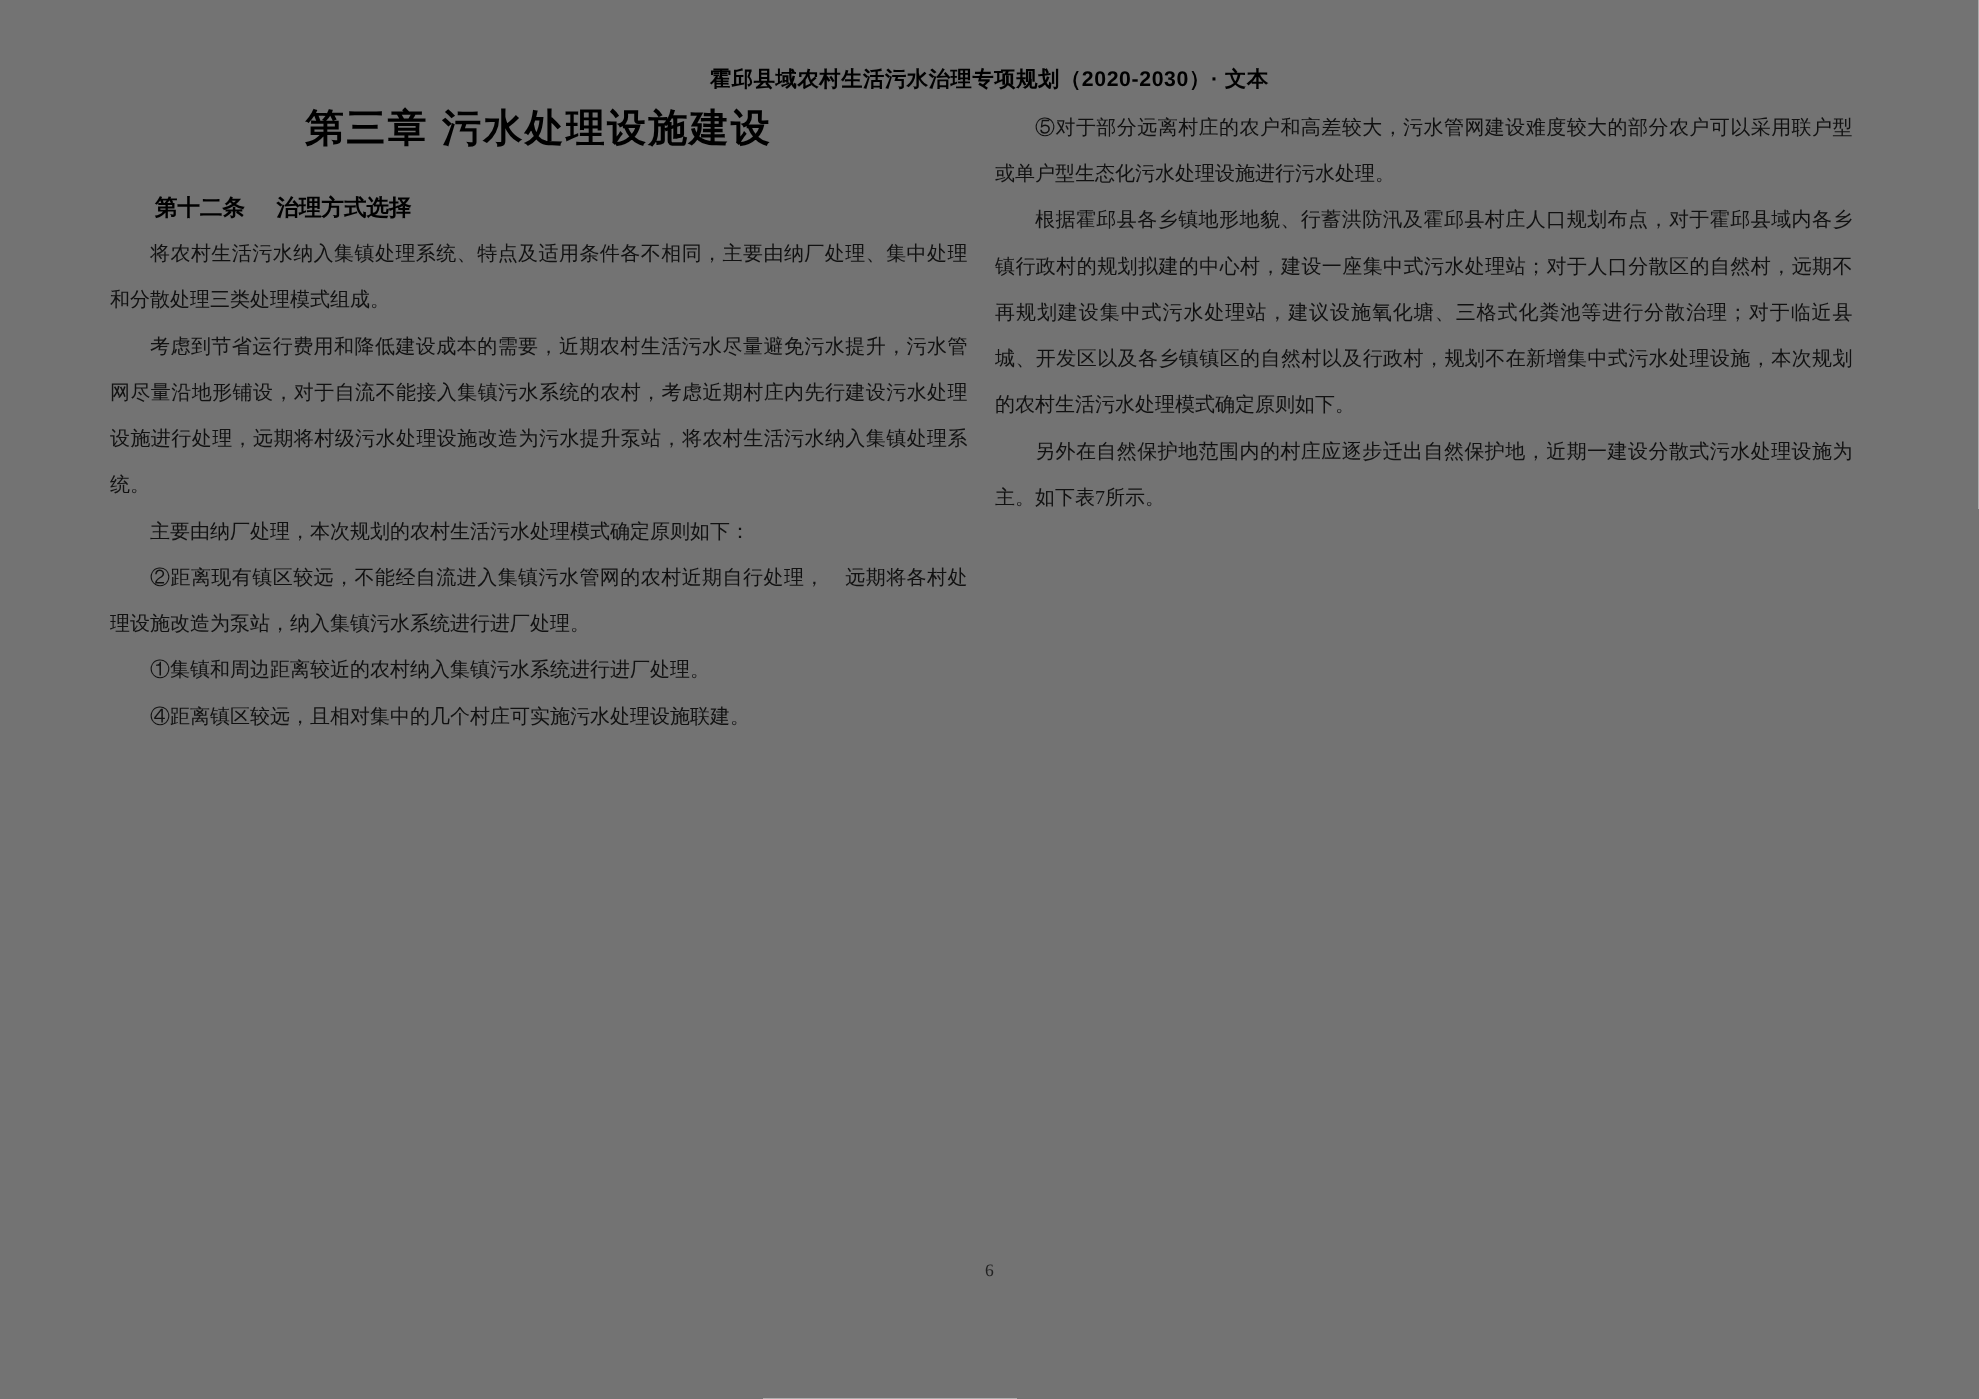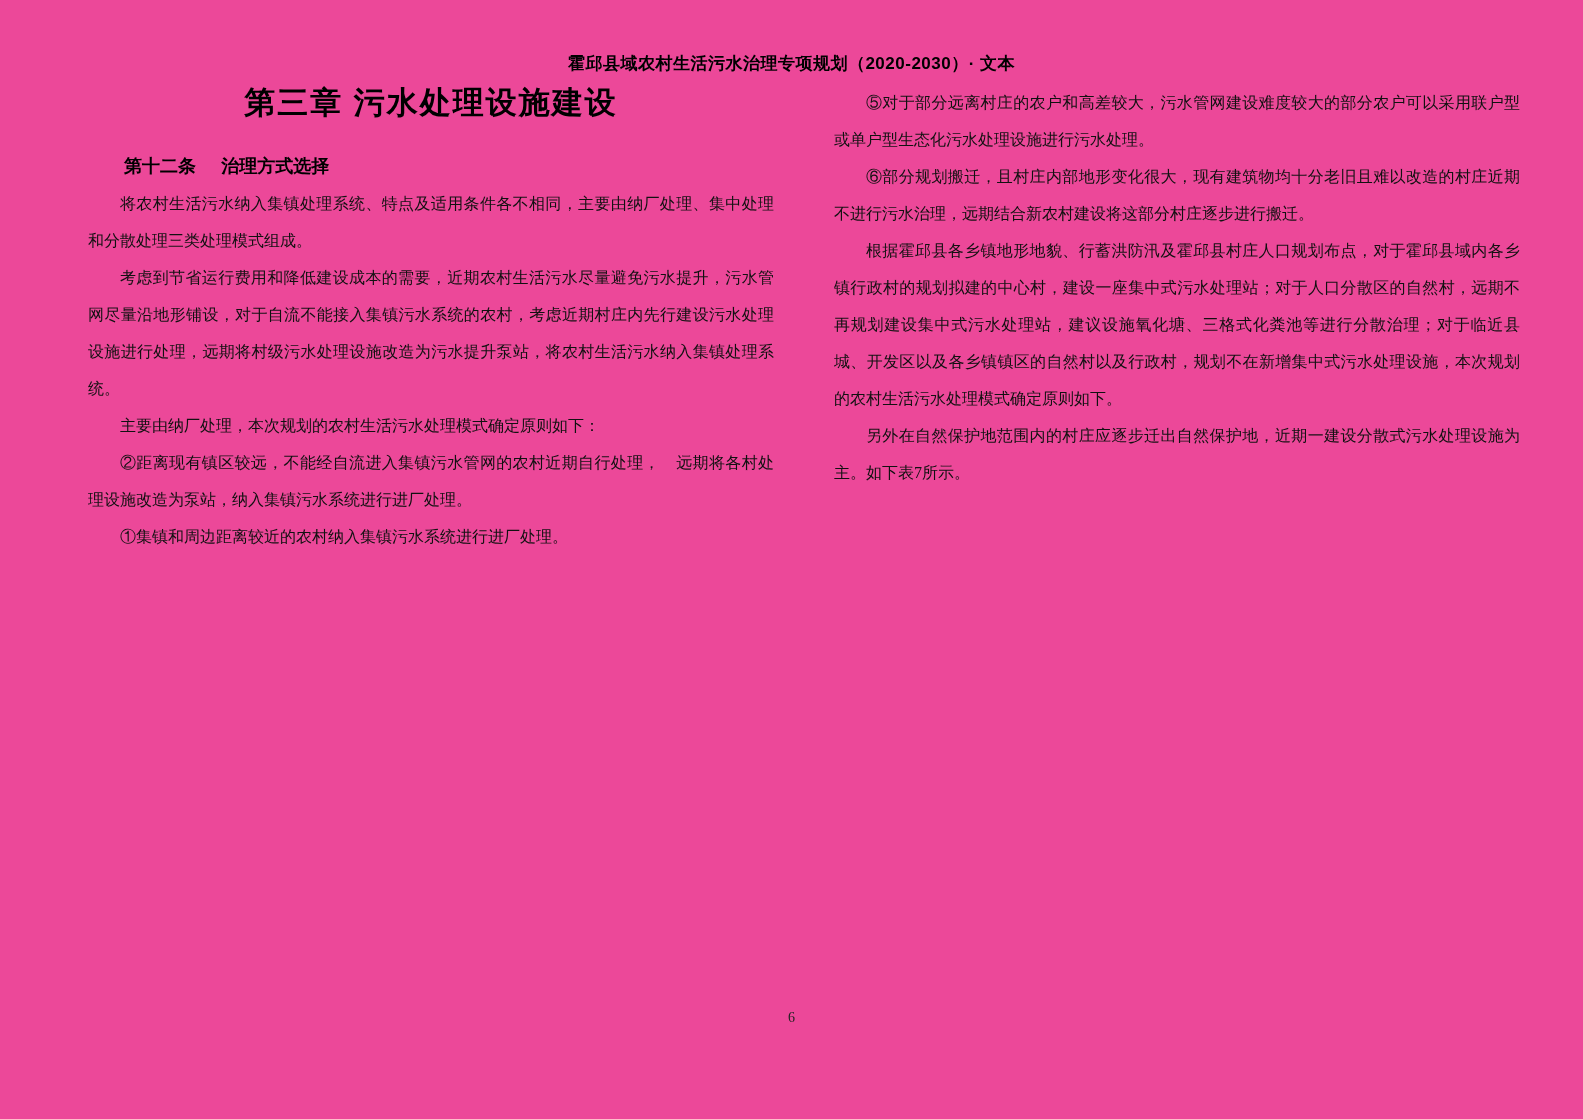--- a/index.html
+++ b/index.html
@@ -5,21 +5,21 @@
 <style>
   html, body {
     margin: 0;
     padding: 0;
     background: #ffffff;
   }
   .page {
     position: relative;
     width: 1583px;
     height: 1119px;
-    background: #ec4899;
+    background: #737373;
     color: #111111;
     font-family: "Liberation Serif", "DejaVu Serif", serif;
     overflow: hidden;
   }
   .doc-header {
     position: absolute;
     top: 52px;
     left: 0;
     right: 0;
     text-align: center;
@@ -28,21 +28,21 @@
     font-size: 17px;
     letter-spacing: 0.5px;
     color: #000000;
   }
   .columns {
     position: absolute;
     top: 84px;
     left: 88px;
     right: 86px;
     display: flex;
-    gap: 60px;
+    gap: 22px;
   }
   .col {
     width: 686px;
     flex: 0 0 686px;
   }
   .chapter-title {
     margin: 0 0 34px 0;
     text-align: center;
     font-family: "Liberation Sans", "DejaVu Sans", sans-serif;
     font-weight: bold;
@@ -96,27 +96,27 @@
       <h1 class="chapter-title">第三章 污水处理设施建设</h1>
       <h2 class="section-heading">
         <span class="sec-num">第十二条</span><span>治理方式选择</span>
       </h2>
       <div class="body-text">
           <p>将农村生活污水纳入集镇处理系统、特点及适用条件各不相同，主要由纳厂处理、集中处理和分散处理三类处理模式组成。</p>
           <p>考虑到节省运行费用和降低建设成本的需要，近期农村生活污水尽量避免污水提升，污水管网尽量沿地形铺设，对于自流不能接入集镇污水系统的农村，考虑近期村庄内先行建设污水处理设施进行处理，远期将村级污水处理设施改造为污水提升泵站，将农村生活污水纳入集镇处理系统。</p>
           <p>主要由纳厂处理，本次规划的农村生活污水处理模式确定原则如下：</p>
           <p>②距离现有镇区较远，不能经自流进入集镇污水管网的农村近期自行处理，　远期将各村处理设施改造为泵站，纳入集镇污水系统进行进厂处理。</p>
           <p>①集镇和周边距离较近的农村纳入集镇污水系统进行进厂处理。</p>
+          <p>④距离镇区较远，且相对集中的几个村庄可实施污水处理设施联建。</p>
         </div>
     </section>
 
     <section class="col">
       <div class="body-text">
           <p>⑤对于部分远离村庄的农户和高差较大，污水管网建设难度较大的部分农户可以采用联户型或单户型生态化污水处理设施进行污水处理。</p>
-          <p>⑥部分规划搬迁，且村庄内部地形变化很大，现有建筑物均十分老旧且难以改造的村庄近期不进行污水治理，远期结合新农村建设将这部分村庄逐步进行搬迁。</p>
           <p>根据霍邱县各乡镇地形地貌、行蓄洪防汛及霍邱县村庄人口规划布点，对于霍邱县域内各乡镇行政村的规划拟建的中心村，建设一座集中式污水处理站；对于人口分散区的自然村，远期不再规划建设集中式污水处理站，建议设施氧化塘、三格式化粪池等进行分散治理；对于临近县城、开发区以及各乡镇镇区的自然村以及行政村，规划不在新增集中式污水处理设施，本次规划的农村生活污水处理模式确定原则如下。</p>
           <p>另外在自然保护地范围内的村庄应逐步迁出自然保护地，近期一建设分散式污水处理设施为主。如下表7所示。</p>
         </div>
     </section>
 
   </div>
 
   <footer class="doc-footer">
     <span>6</span>
   </footer>

